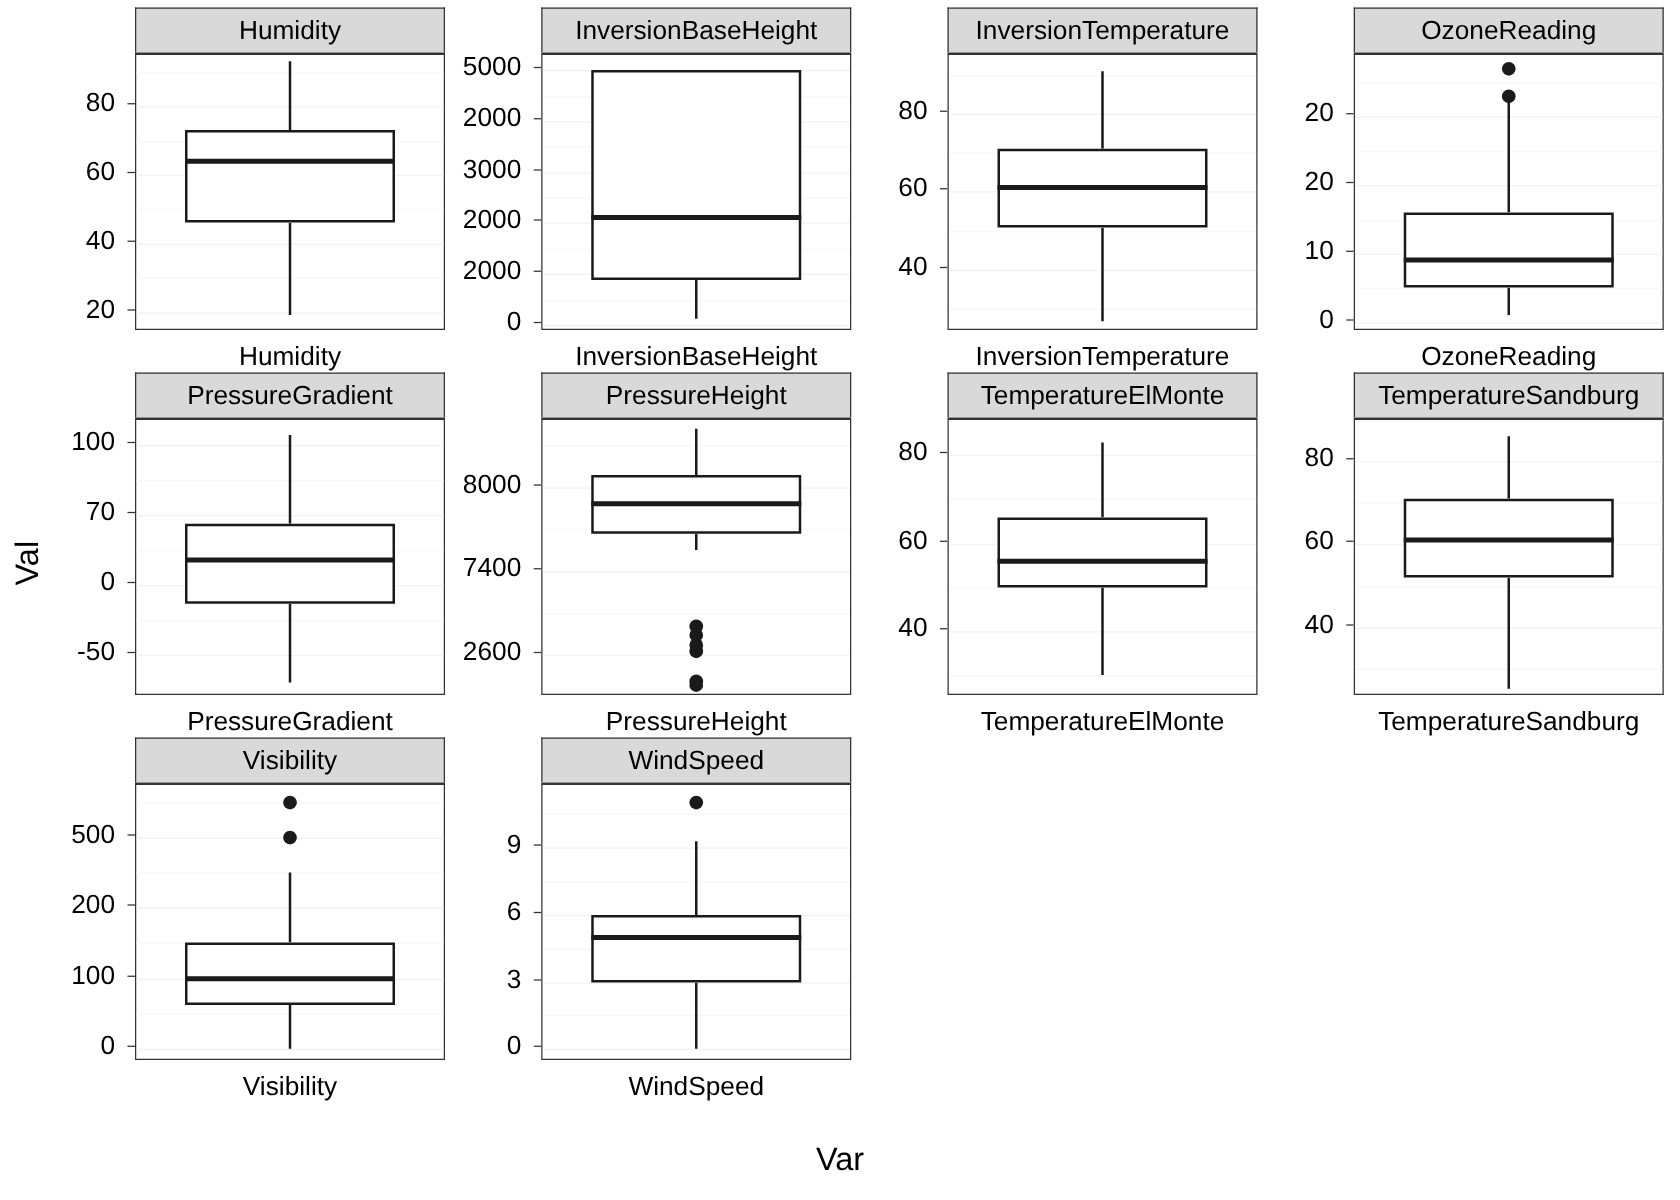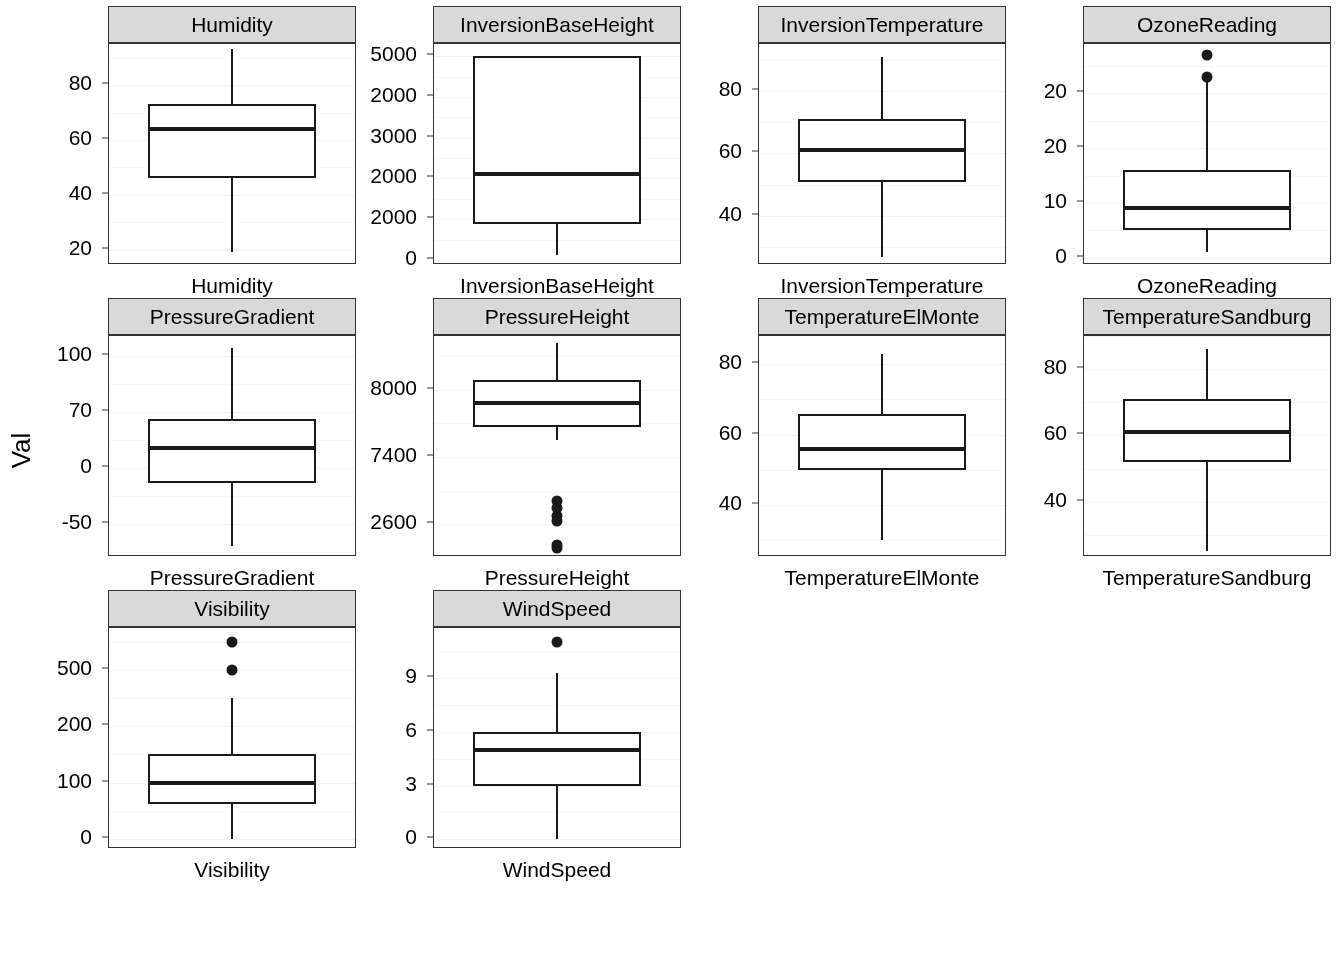--- a/index.html
+++ b/index.html
@@ -507,14 +507,17 @@
               </div>
               <div class="x-label">WindSpeed</div>
             </div>
           </div>
         </div>
         <div class="panel empty"></div>
         <div class="panel empty"></div>
       </div>
     </div>
 
+  <div class="x-axis-title">
+    <span>Var</span>
+  </div>
 
 </div>
 
 </body></html>

